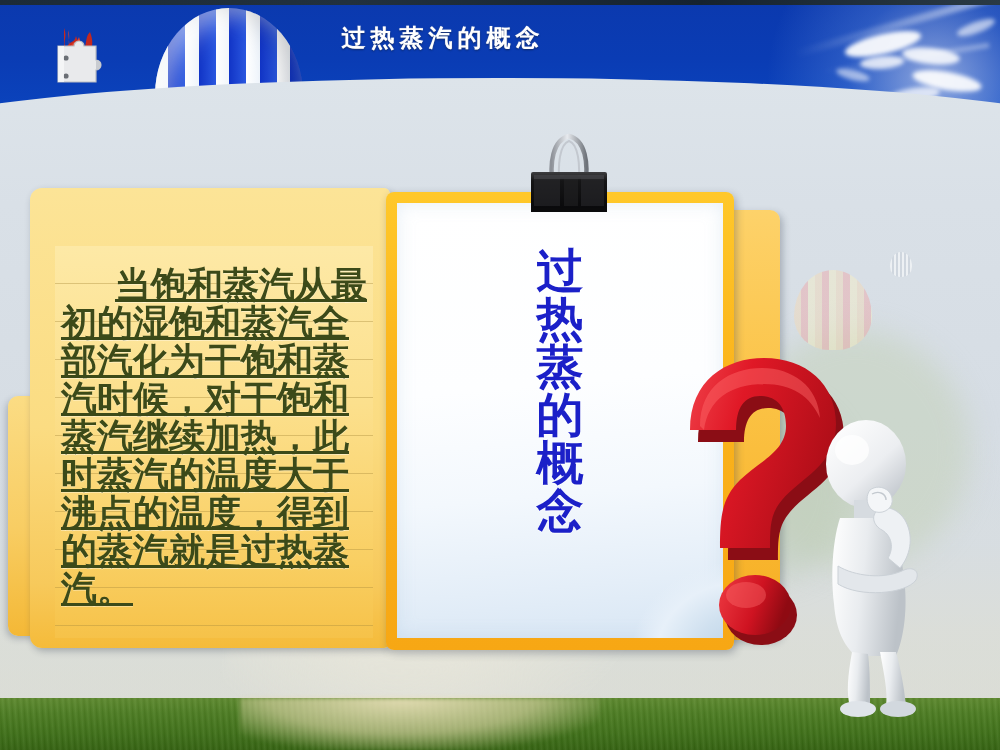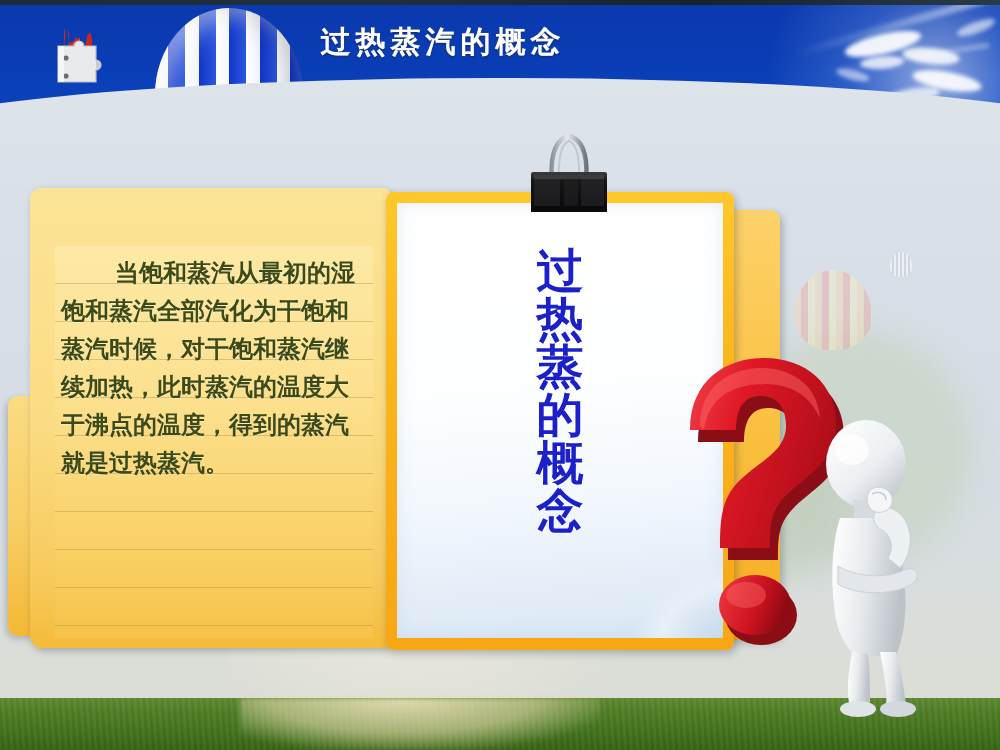--- a/index.html
+++ b/index.html
@@ -45,21 +45,21 @@
   }
   .ray2{
     position:absolute;right:10px;top:56px;width:170px;height:5px;
     background:linear-gradient(90deg,rgba(255,255,255,0),rgba(255,255,255,.6));
     transform:rotate(-9deg);filter:blur(2px);opacity:.6;
   }
 
   .title{
     position:absolute;left:0;top:22px;width:1000px;
     text-align:center;padding-right:114px;
-    color:#ffffff;font-size:30px;letter-spacing:5px;font-weight:700;
+    color:#ffffff;font-size:24px;letter-spacing:5px;font-weight:700;
     text-shadow:0 1px 2px rgba(0,0,0,.45),0 0 1px rgba(255,255,255,.6);
     z-index:12;
   }
 
   
   .logo{position:absolute;left:46px;top:22px;width:66px;height:64px;z-index:14;}
 
   
   .balloon-main{
     position:absolute;left:155px;top:8px;width:148px;height:168px;z-index:6;
@@ -141,27 +141,28 @@
     overflow:hidden;
   }
   .rules{
     position:absolute;left:0;top:0;width:100%;height:100%;
     background:repeating-linear-gradient(180deg,
       rgba(0,0,0,0) 0px, rgba(0,0,0,0) 37px,
       rgba(170,140,60,.40) 37px, rgba(170,140,60,.40) 38px);
   }
   .body-text{
     position:relative;z-index:3;
-    padding:8px 4px 0 6px;
+    padding:20px 4px 0 6px;
     color:#3c4a19;
-    font-size:24px;line-height:38px;
+    font-size:36px;line-height:38px;
     font-weight:700;
     text-indent:54px;
     letter-spacing:0px;
     text-shadow:0 1px 0 rgba(255,255,255,.35);
+    text-decoration:underline;
   }
 
   
   .folder-right-tab{
     position:absolute;left:700px;top:210px;width:80px;height:430px;z-index:18;
     background:linear-gradient(180deg,#fdd26a 0%,#fbc244 45%,#f6ad20 100%);
     border-radius:0 10px 10px 0;
     box-shadow:3px 3px 7px rgba(40,50,70,.28);
   }
   .card-right{

